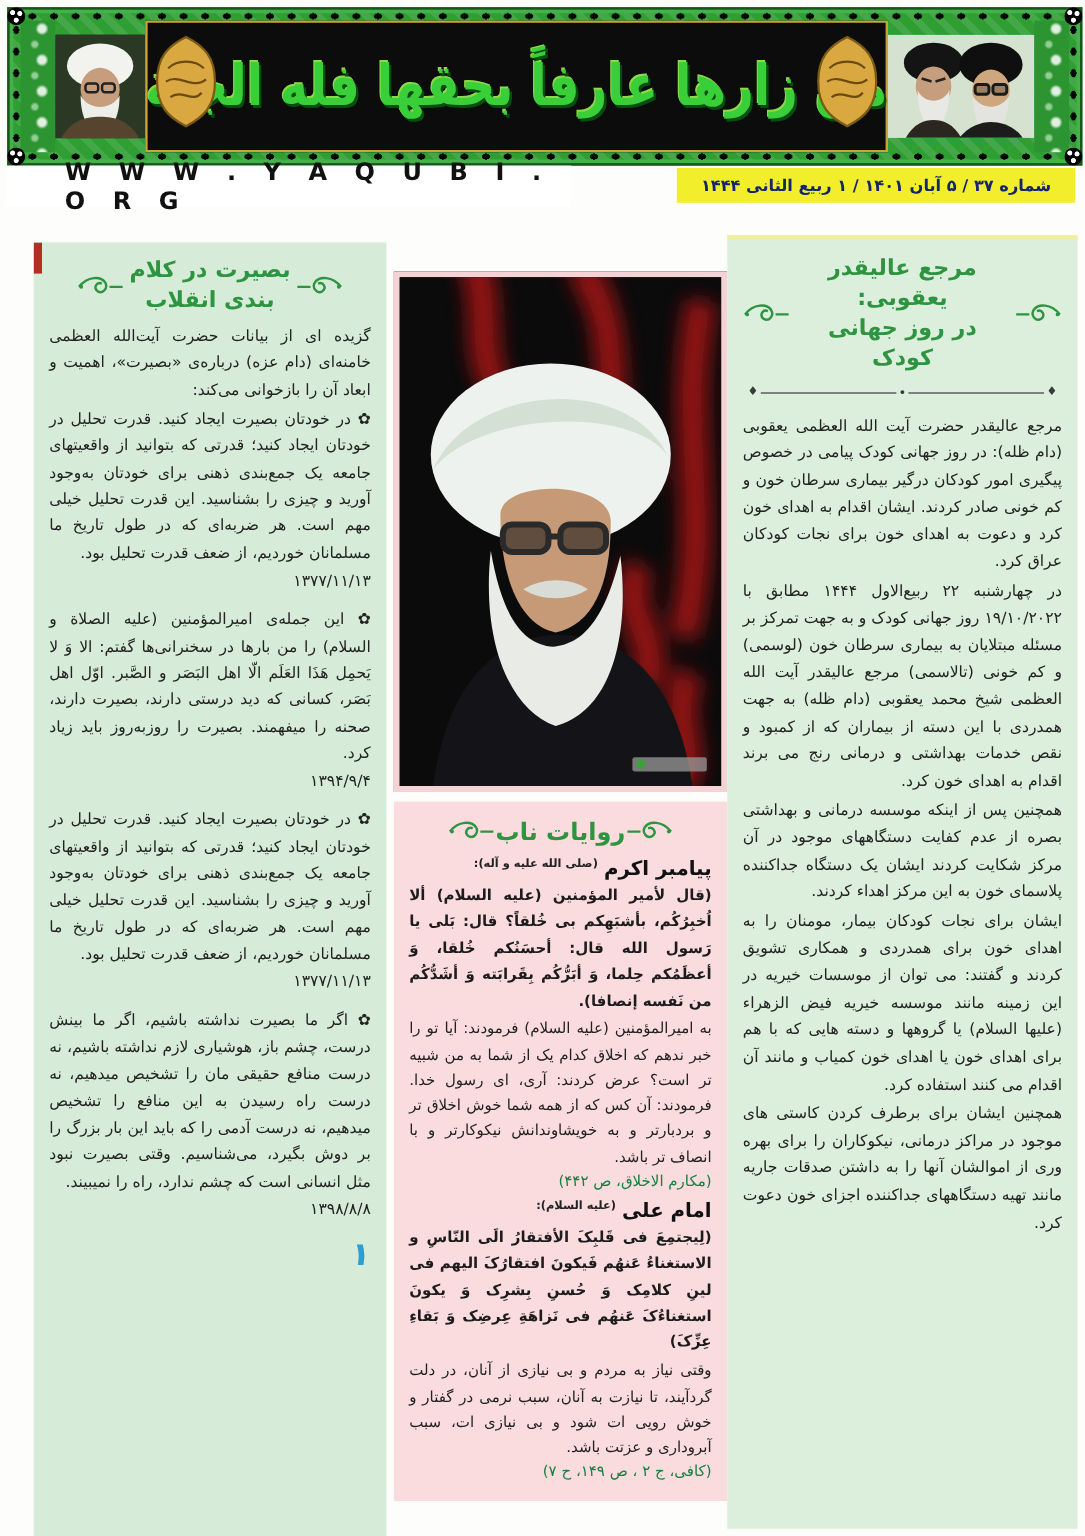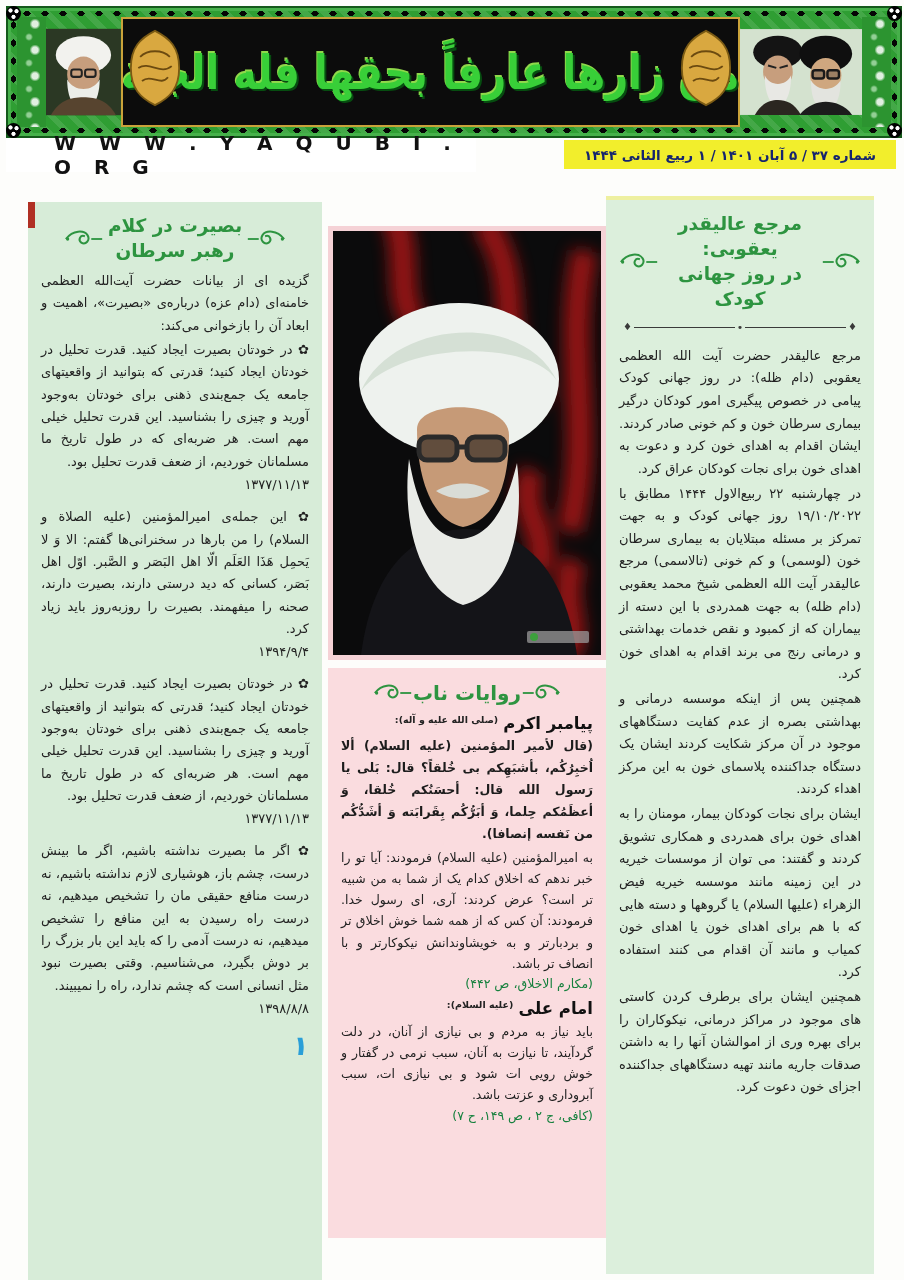--- a/index.html
+++ b/index.html
@@ -62,21 +62,21 @@
        text-shadow:1px 1px 0 #fff,-1px -1px 0 #fff,2px 2px 0 #173a80;}
   .hex{position:absolute;width:50px;height:32px;top:28px;background:#f0a818;
        clip-path:polygon(25% 0,75% 0,100% 50%,75% 100%,25% 100%,0 50%);
        box-shadow:inset 0 0 0 3px #c77d0a;}
   .hex.hl{left:-40px;} .hex.hr{right:-40px;}
   .logo-bird{position:absolute;left:42px;bottom:6px;} .logo-flower{position:absolute;right:34px;bottom:10px;}
 
   
   .col{position:absolute;direction:rtl;overflow:hidden;box-sizing:border-box;}
   .col-left{left:28px;top:202px;width:294px;height:1096px;background:#d7ecd8;padding:10px 13px;}
-  .col-right{left:606px;top:196px;width:268px;height:1078px;background:#dcefdc;
+  .col-right{left:606px;top:196px;width:292px;height:1078px;background:#dcefdc;
        border-top:4px solid #eef0a0;padding:10px 13px;}
   .col-mid{left:328px;top:226px;width:278px;}
   .red-mark{position:absolute;left:0;top:0;width:7px;height:26px;background:#b03024;}
 
   .col-title-wrap{display:flex;align-items:center;justify-content:center;gap:4px;margin:2px 0 6px;}
   .col-title{color:#2d9440;font-weight:bold;font-size:18.5px;text-align:center;line-height:1.35;}
   .curl{width:40px;height:26px;flex:0 0 auto;} .curl.flip{transform:scaleX(-1);}
 
   .rtl-text{font-size:13px;line-height:1.72;text-align:justify;color:#222;margin:0 0 2px;}
   .col-right .rtl-text{font-size:13px;line-height:1.74;}
@@ -192,21 +192,21 @@
 
 
   <div class="col col-left">
     <div class="red-mark"></div>
     <div class="col-title-wrap">
       <svg class="curl">
           <use href="#flourish"></use>
         </svg>
       <div class="col-title">
         <div>بصیرت در کلام</div>
-        <div>رهبر سرطان</div>
+        <div>بندی انقلاب</div>
       </div>
       <svg class="curl flip">
           <use href="#flourish"></use>
         </svg>
     </div>
     <p class="rtl-text">گزیده ای از بیانات حضرت آیت‌الله العظمی خامنه‌ای (دام عزه) درباره‌ی «بصیرت»، اهمیت و ابعاد آن را بازخوانی می‌کند:</p>
     <p class="rtl-text">✿ در خودتان بصیرت ایجاد کنید. قدرت تحلیل در خودتان ایجاد کنید؛ قدرتی که بتوانید از واقعیتهای جامعه یک جمع‌بندی ذهنی برای خودتان به‌وجود آورید و چیزی را بشناسید. این قدرت تحلیل خیلی مهم است. هر ضربه‌ای که در طول تاریخ ما مسلمانان خوردیم، از ضعف قدرت تحلیل بود.</p>
     <div class="date-line">۱۳۷۷/۱۱/۱۳</div>
     <p class="rtl-text">✿ این جمله‌ی امیرالمؤمنین (علیه الصلاة و السلام) را من بارها در سخنرانی‌ها گفتم: الا وَ لا یَحمِل هَذَا العَلَم الّا اهل البَصَر و الصَّبر. اوّل اهل بَصَر، کسانی که دید درستی دارند، بصیرت دارند، صحنه را میفهمند. بصیرت را روزبه‌روز باید زیاد کرد.</p>
     <div class="date-line">۱۳۹۴/۹/۴</div>
@@ -265,21 +265,22 @@
         </div>
         <p class="arabic">(قال لأمیر المؤمنین (علیه السلام) ألا اُخبِرُکُم، بأشبَهِکم بی خُلقاً؟ قال: بَلی یا رَسول الله قال: أحسَنُکم خُلقا، وَ أعظَمُکم حِلما، وَ أبَرُّکُم بِقَرابَته وَ أشَدُّکُم من نَفسه إنصافا).</p>
         <p class="trans">به امیرالمؤمنین (علیه السلام) فرمودند: آیا تو را خبر ندهم که اخلاق کدام یک از شما به من شبیه تر است؟ عرض کردند: آری، ای رسول خدا. فرمودند: آن کس که از همه شما خوش اخلاق تر و بردبارتر و به خویشاوندانش نیکوکارتر و با انصاف تر باشد.</p>
         <div class="source">(مکارم الاخلاق، ص ۴۴۲)</div>
       </div>
       <div class="hadith">
         <div class="speaker-line">
           <span class="speaker">امام علی</span>
           <span class="hon">(علیه السلام):</span>
         </div>
-        <p class="trans">باید نیاز به مردم و بی نیازی از آنان، در دلت گردآیند، تا نیازت به آنان، سبب نرمی در گفتار و خوش رویی ات شود و بی نیازی ات، سبب آبروداری و عزتت باشد.</p>
+        <p class="arabic">(لِیجتمِعَ فی قَلبِکَ الأفتقارُ الَی النّاسِ و الاستغناءُ عَنهُم فَیکونَ افتقارُکَ الیهم فی لینِ کلامِک وَ حُسنِ بِشرِک وَ یکونَ استغناءُکَ عَنهُم فی نَزاهَةِ عِرضِک وَ بَقاءِ عِزِّکَ)</p>
+        <p class="trans">وقتی نیاز به مردم و بی نیازی از آنان، در دلت گردآیند، تا نیازت به آنان، سبب نرمی در گفتار و خوش رویی ات شود و بی نیازی ات، سبب آبروداری و عزتت باشد.</p>
         <div class="source">(کافی، ج ۲ ، ص ۱۴۹، ح ۷)</div>
       </div>
     </div>
   </div>
 
   <div class="col col-right">
     <div class="col-title-wrap">
       <svg class="curl">
           <use href="#flourish"></use>
         </svg>

